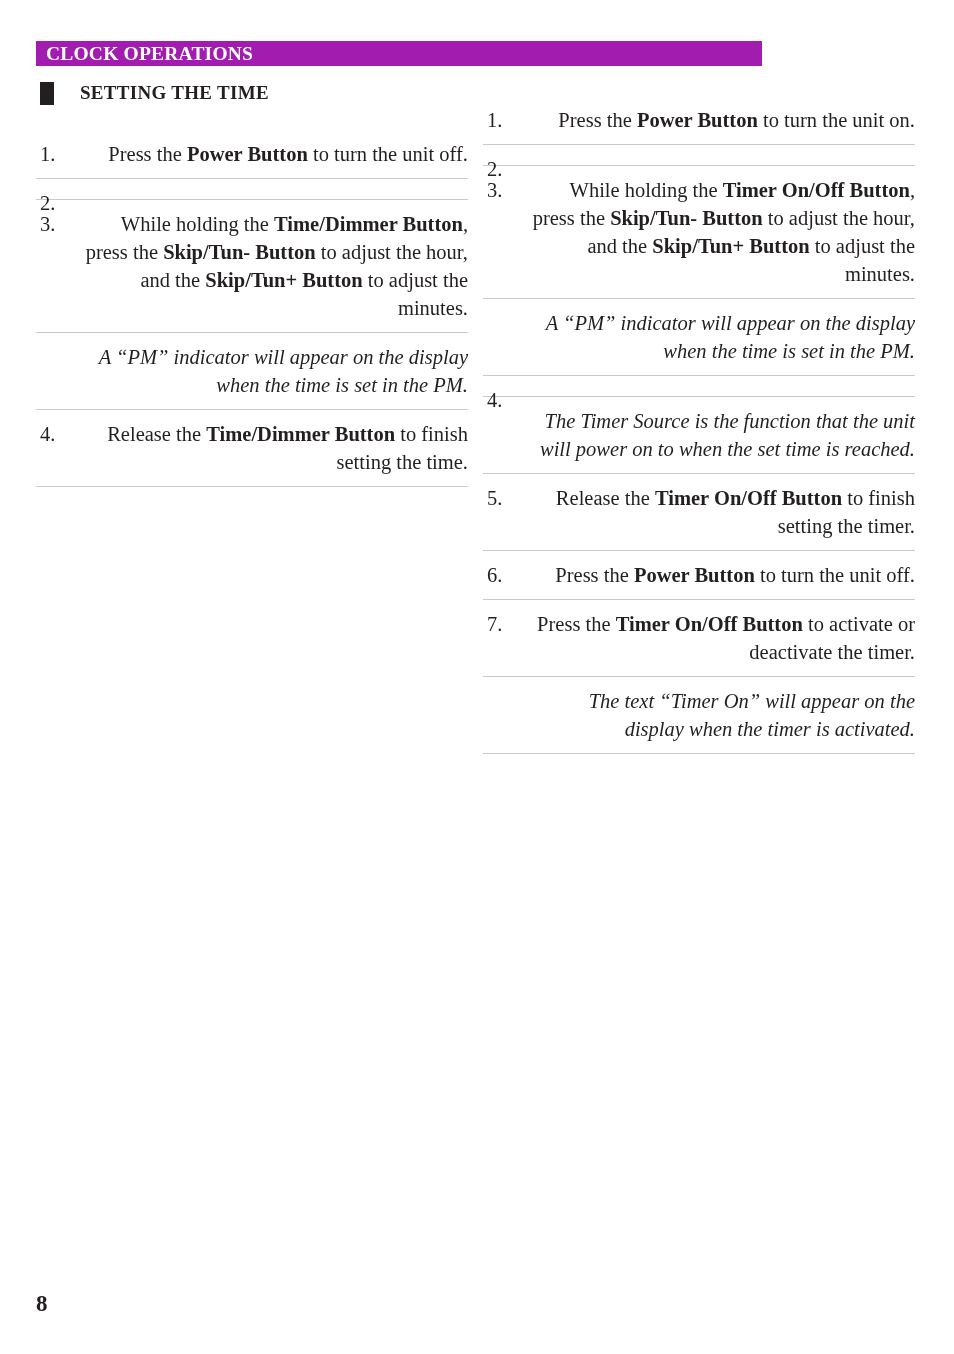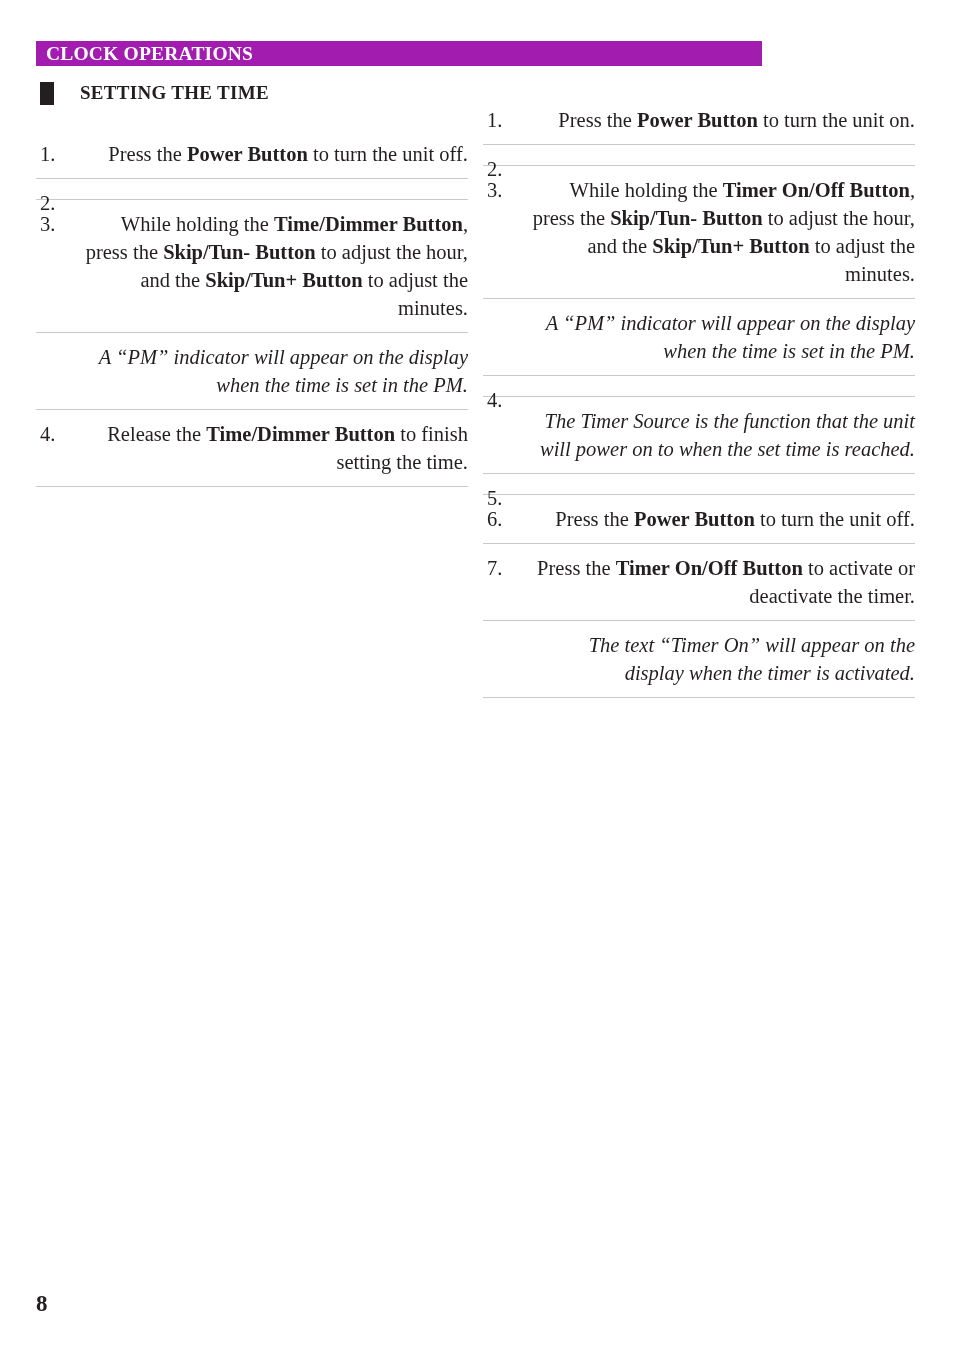--- a/index.html
+++ b/index.html
@@ -188,20 +188,21 @@
           </div>
           <div class="row">
             <div class="row-num">4.</div>
           </div>
           <div class="row note">
             <div class="row-num"></div>
             <div class="row-text"><span>The Timer Source is the function that the unit will power on to when the set time is reached.</span></div>
           </div>
           <div class="row">
             <div class="row-num">5.</div>
+            <div class="row-text"><span>Release the </span><b>Timer On/Off Button</b><span> to finish setting the timer.</span></div>
           </div>
           <div class="row">
             <div class="row-num">6.</div>
             <div class="row-text"><span>Press the </span><b>Power Button</b><span> to turn the unit off.</span></div>
           </div>
           <div class="row">
             <div class="row-num">7.</div>
             <div class="row-text"><span>Press the </span><b>Timer On/Off Button</b><span> to activate or deactivate the timer.</span></div>
           </div>
           <div class="row note">

